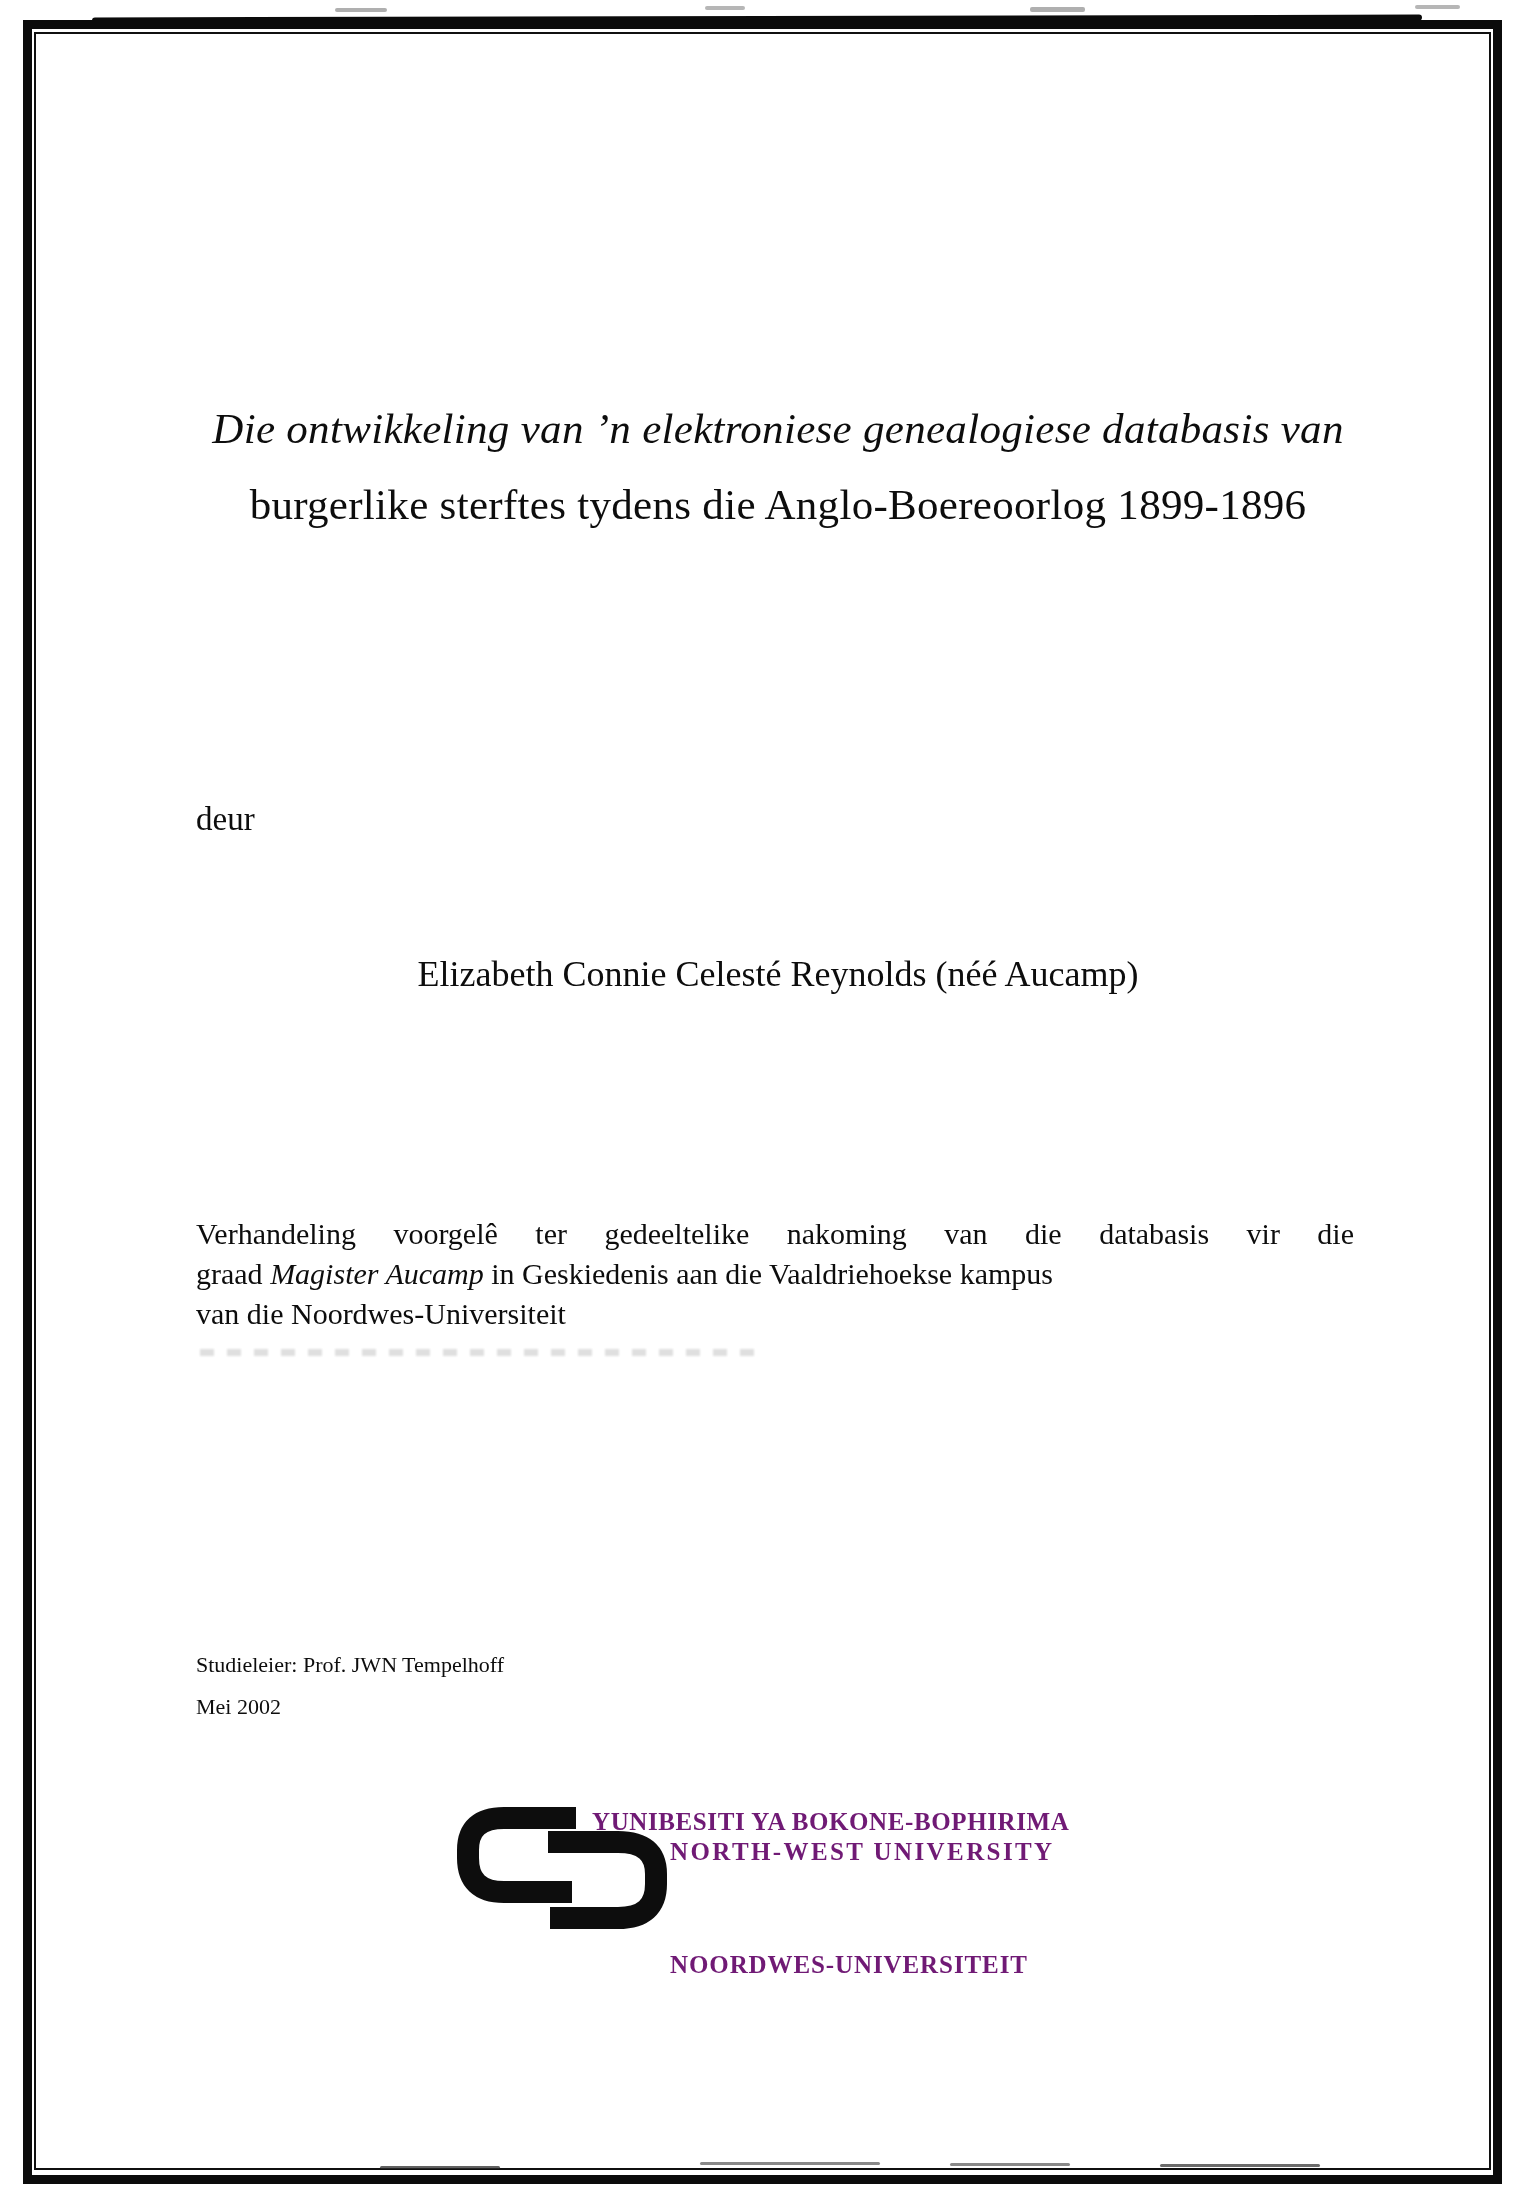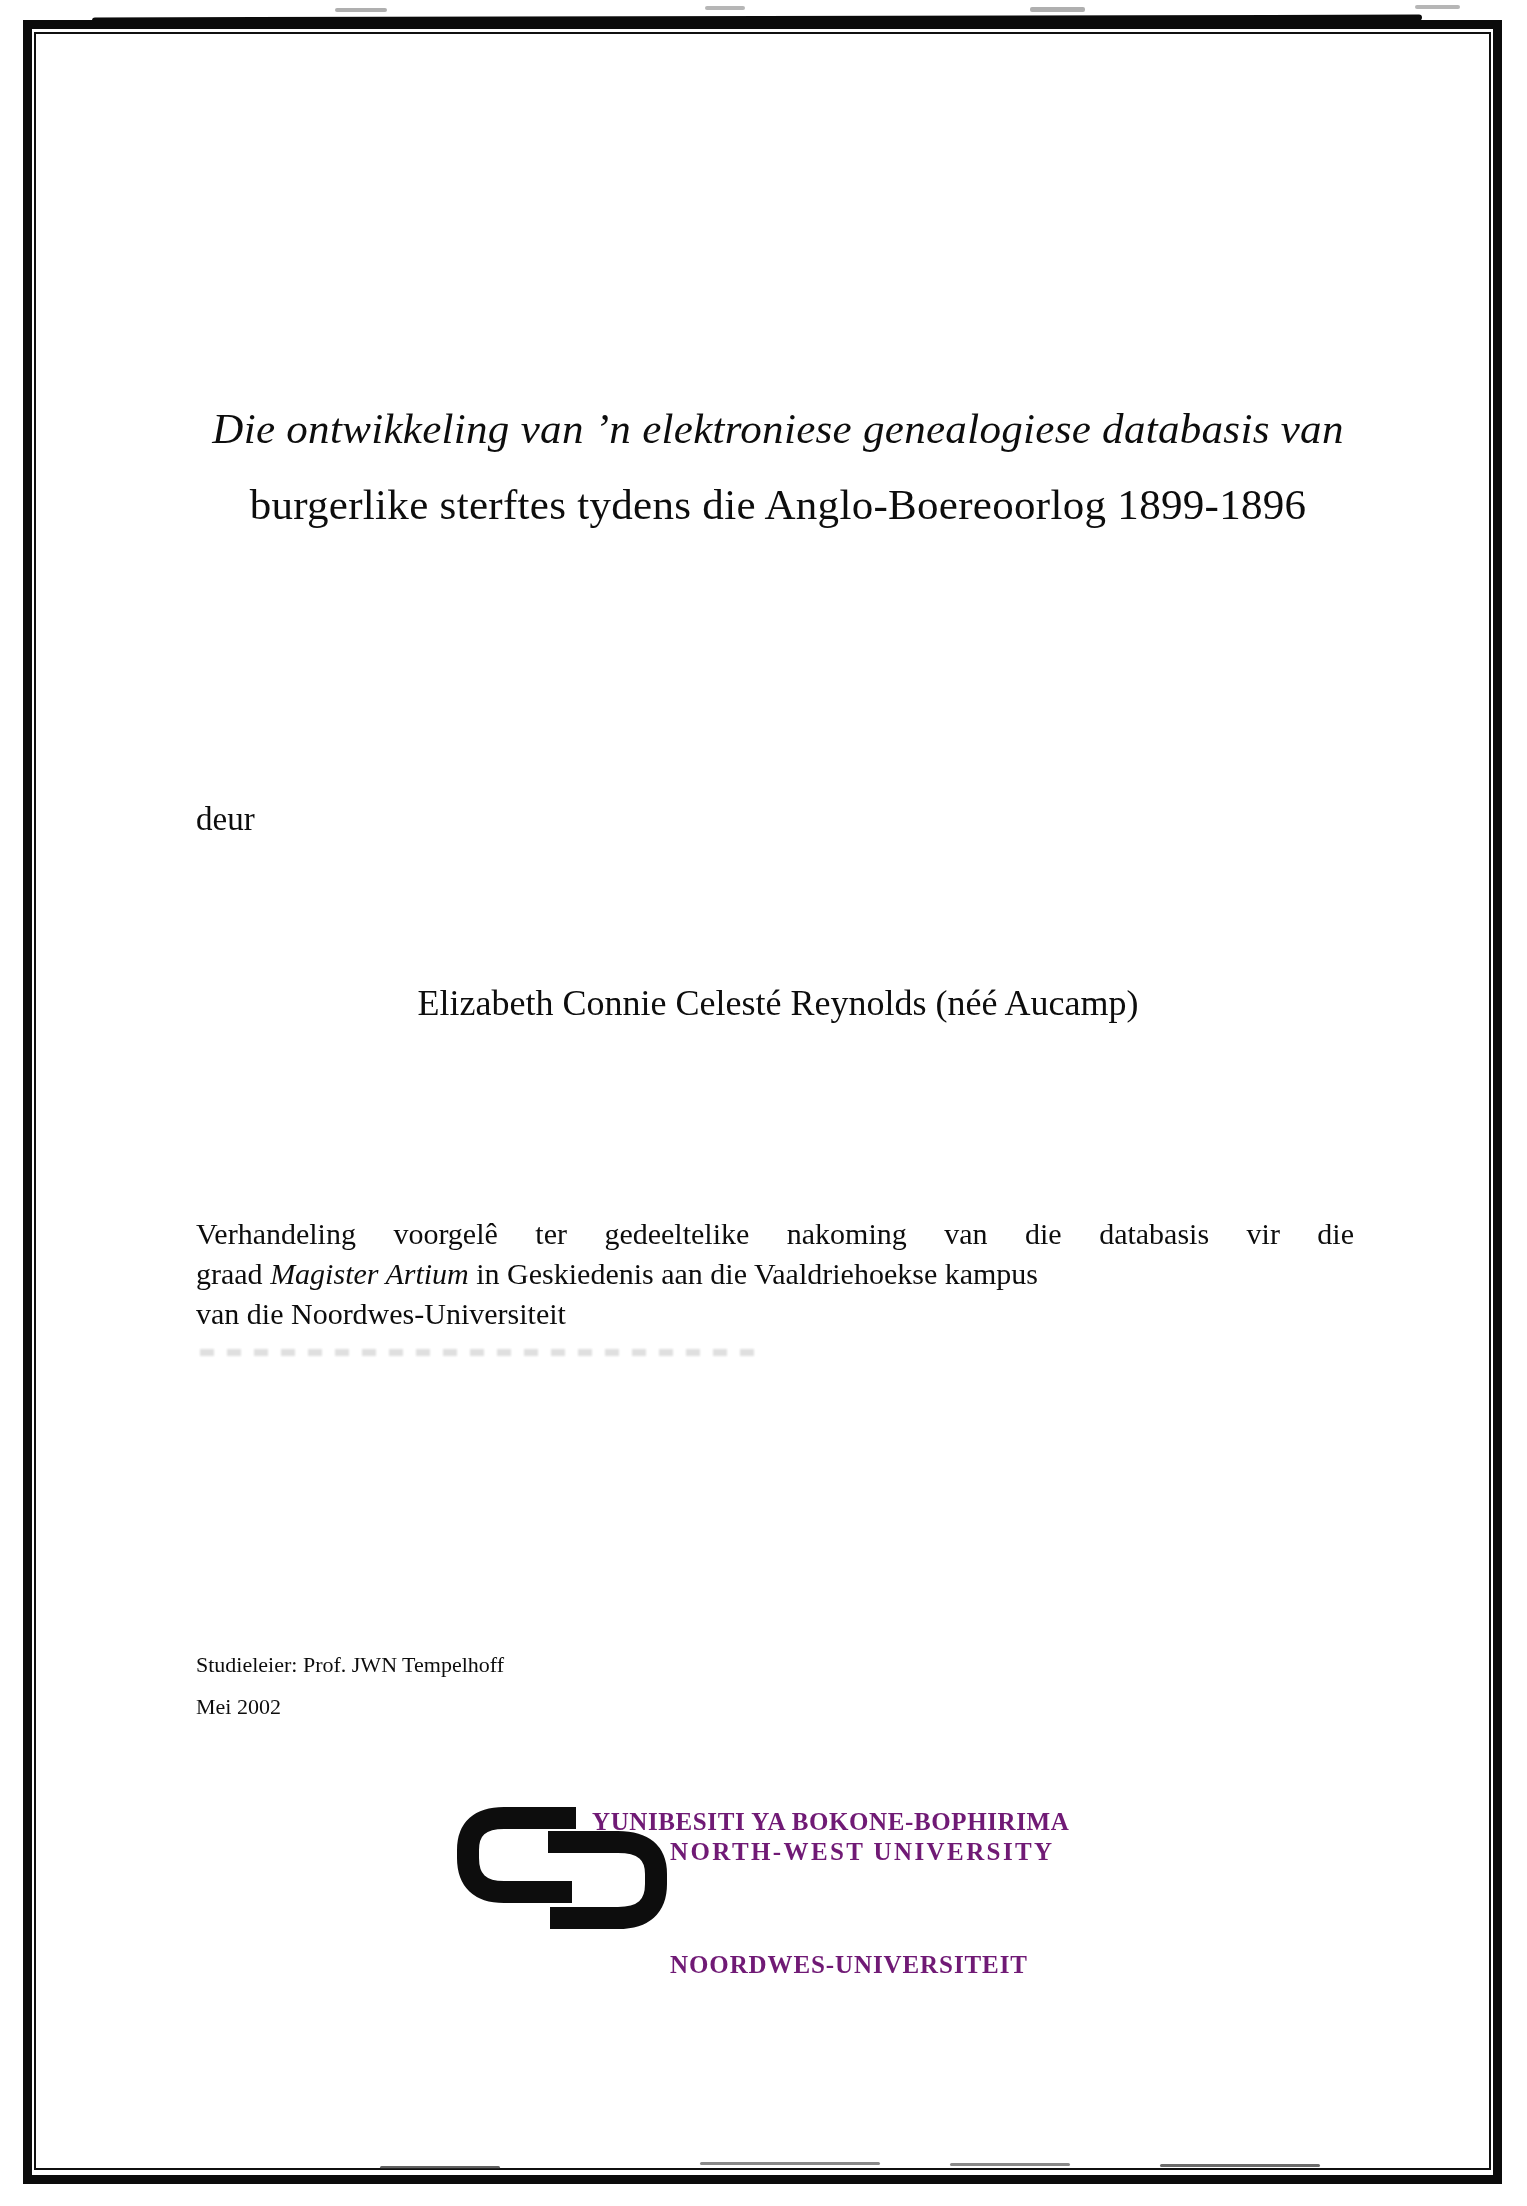--- a/index.html
+++ b/index.html
@@ -40,21 +40,21 @@
   }
   .title-1 { top: 404px; font-style: italic; }
   .title-2 { top: 480px; }
 
   .byline {
     position: absolute; left: 0; width: 100%; top: 801px;
     font-size: 33px; 
   }
   .author {
     position: absolute; left: 0; width: 100%; top: 953px;
-    font-size: 36px; text-align: center; white-space: nowrap; margin-top: 29px;
+    font-size: 36px; text-align: center; white-space: nowrap;
   }
 
   .degree {
     position: absolute; left: 0; top: 1214px; width: 1158px;
     font-size: 30px; line-height: 40px;
   }
   .degree .just { text-align: justify; text-align-last: justify; }
   .degree i { font-style: italic; }
 
   .supervisor-block {
@@ -114,21 +114,21 @@
 
     <div class="title-line title-1">Die ontwikkeling van ’n elektroniese genealogiese databasis van</div>
     <div class="title-line title-2">burgerlike sterftes tydens die Anglo-Boereoorlog 1899-1896</div>
 
     <div class="byline">deur</div>
 
     <div class="author">Elizabeth Connie Celesté Reynolds (néé Aucamp)</div>
 
     <div class="degree">
       <div class="just">Verhandeling voorgelê ter gedeeltelike nakoming van die databasis vir die</div>
-      <div><span>graad </span><i>Magister Artium</i><span> in Geskiedenis aan die Vaaldriehoekse kampus</span></div>
+      <div><span>graad </span><i>Magister Aucamp</i><span> in Geskiedenis aan die Vaaldriehoekse kampus</span></div>
       <div>van die Noordwes-Universiteit</div>
     </div>
 
     <div class="supervisor-block">
       <div>Studieleier: Prof. JWN Tempelhoff</div>
       <div>Mei 2002</div>
     </div>
 
   </div>
 

